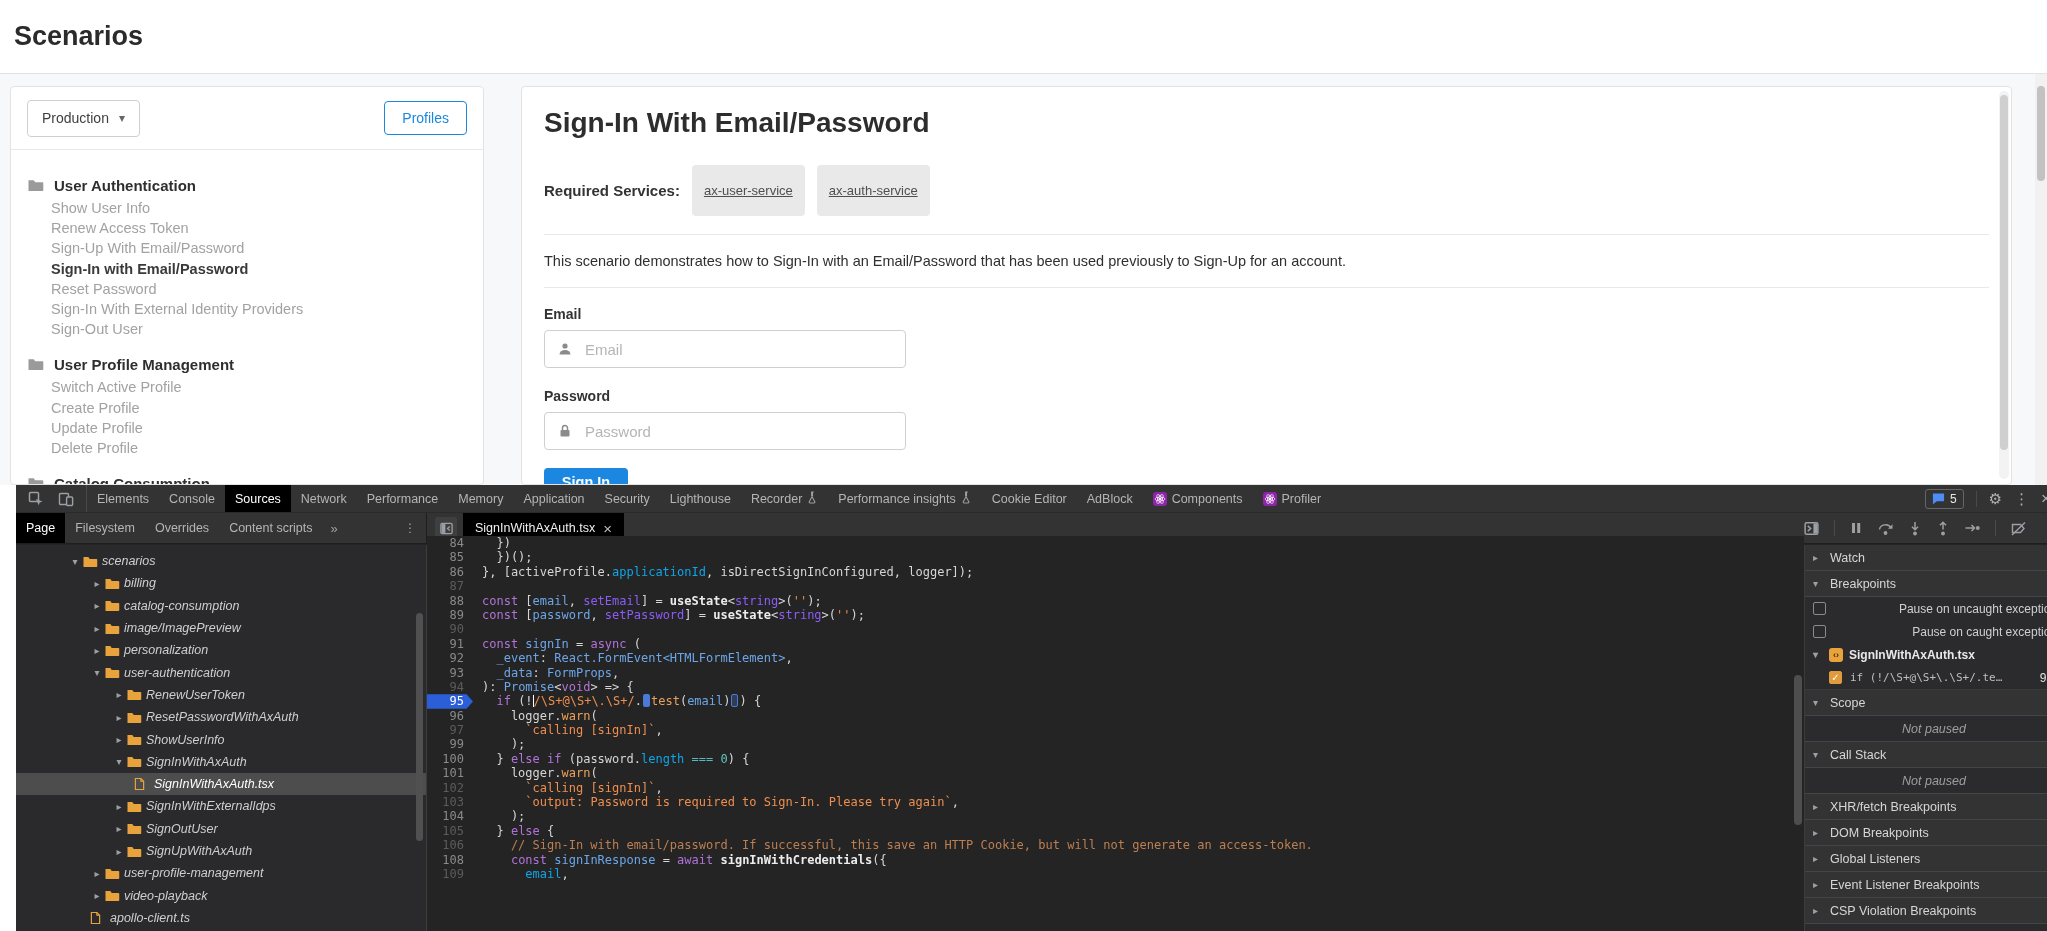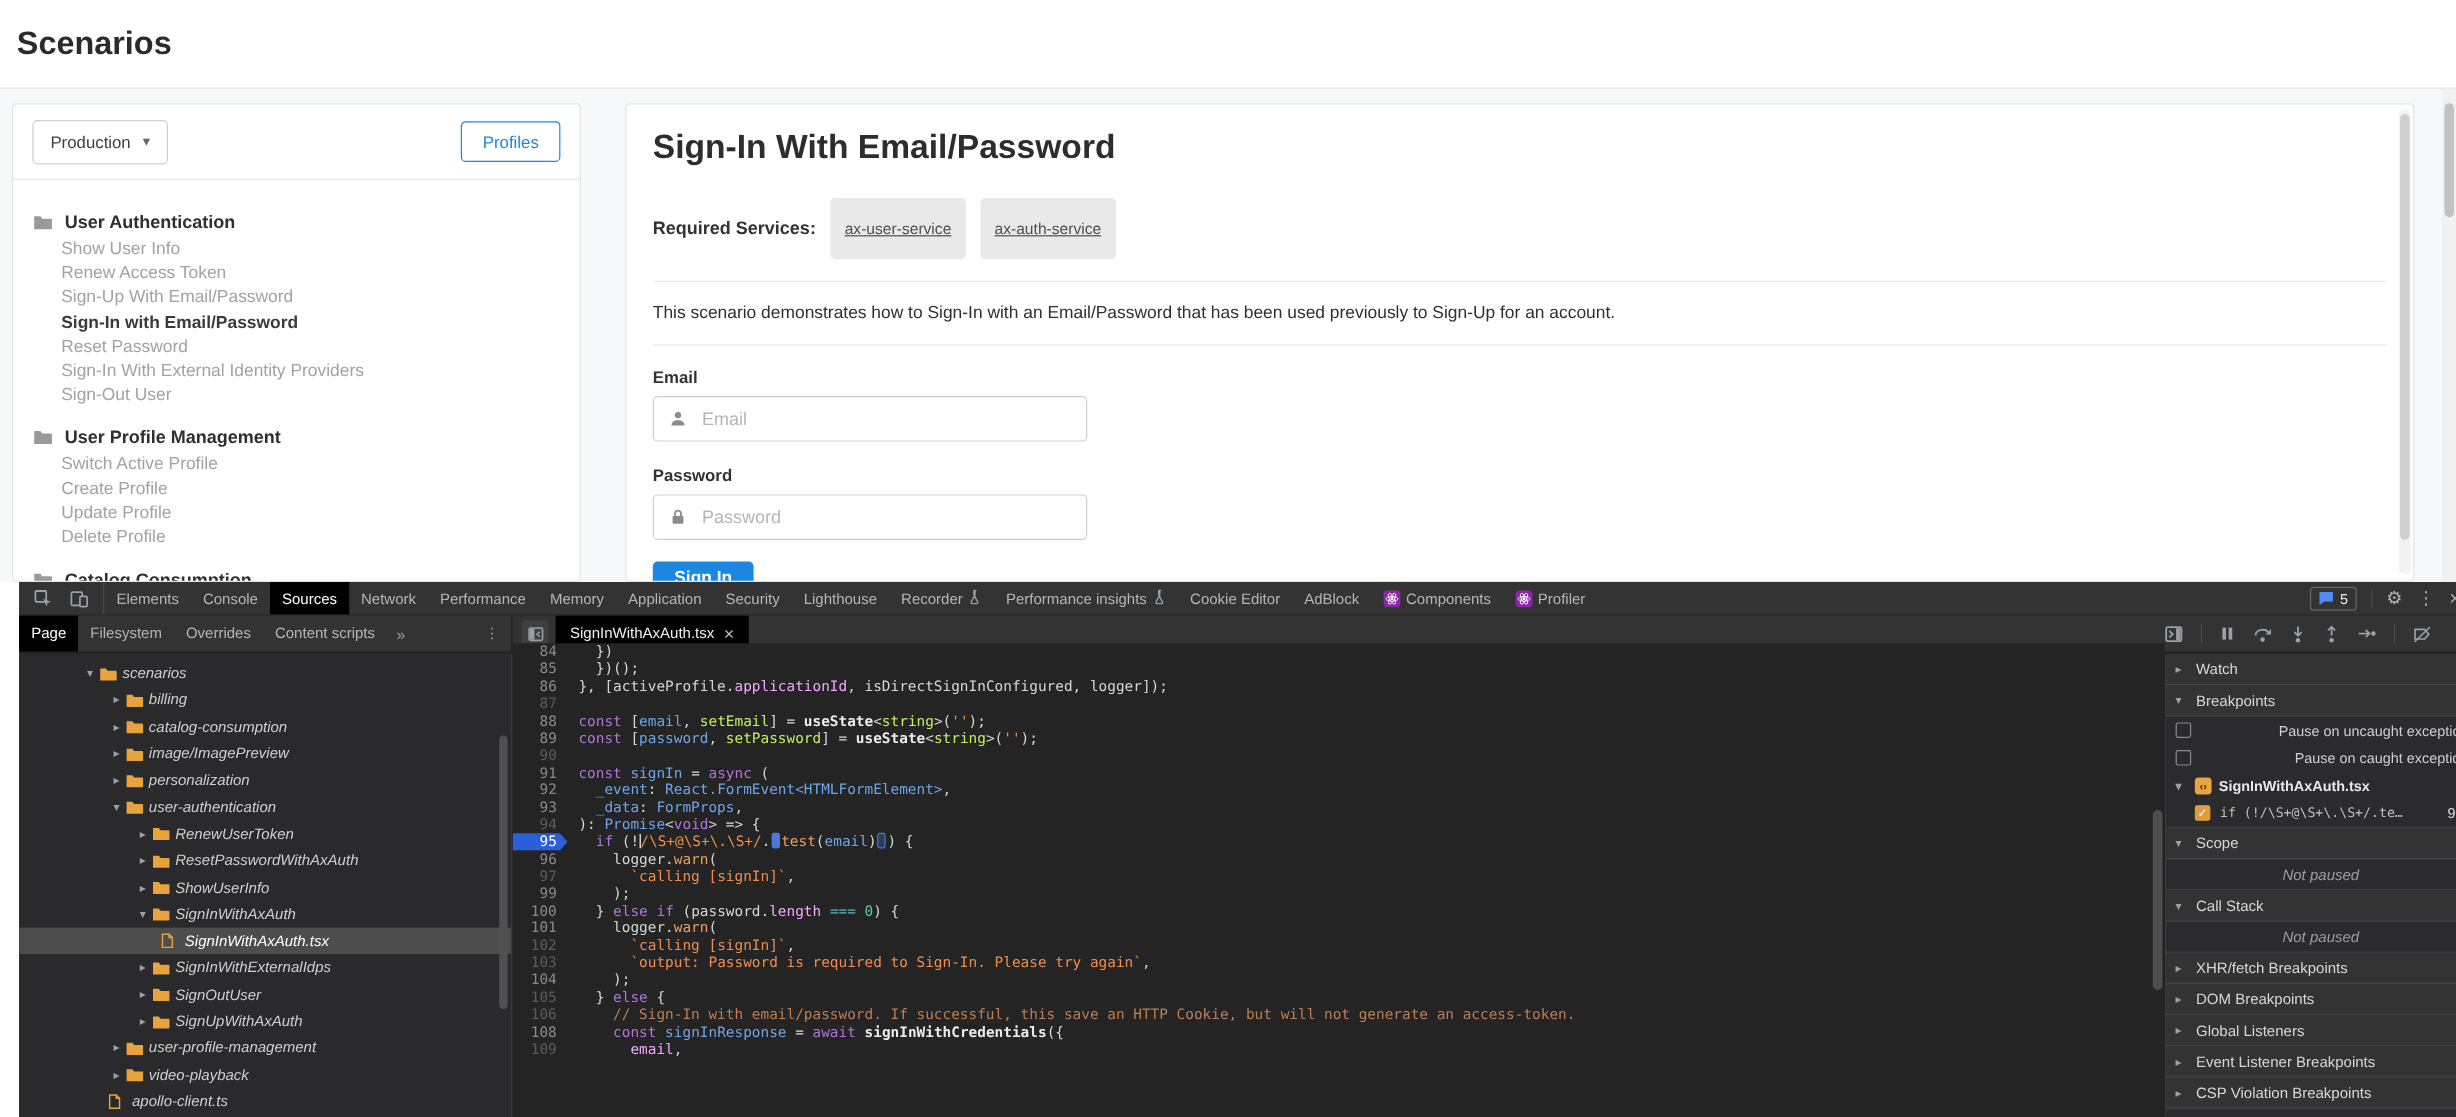--- a/index.html
+++ b/index.html
@@ -83,22 +83,22 @@
   .tree-scroll { position:absolute; right:3px; top:68px; width:7px; height:228px; background:#505050; border-radius:4px; }
 
   .dt-editor { flex:1; display:flex; flex-direction:column; min-width:0; border-right:1px solid #3c3c3c; position:relative; }
   .code-area { flex:1; overflow:hidden; background:#242424; margin-top:-9px; padding-top:0; }
   .cl { display:flex; height:14.4px; line-height:14.4px; font-family:"DejaVu Sans Mono", monospace; font-size:12px; white-space:pre; }
   .ln { width:46px; text-align:right; padding-right:9px; color:#8a8a8a; flex:none; font-family:"DejaVu Sans Mono",monospace; cursor:pointer; }
   .ln.dim { color:#5c5c5c; }
   .ln.current { background:#2b5fd9; color:#fff; clip-path:polygon(0 0,86% 0,100% 50%,86% 100%,0 100%); }
   .lc { padding-left:9px; color:#d6d6d6; }
   .tok-kw { color:#b173d8; } .tok-str { color:#ef8e4f; } .tok-cm { color:#bd7f52; }
-  .tok-prop { color:#f0abfc; } .tok-fn { color:#eda05d; } .tok-var { color:#6da6e8; }
-  .tok-typ { color:#bef264;text-align:right; } .tok-num { color:#5fc8bc; } .tok-op { color:#56b6c2; }
+  .tok-prop { color:#0ea5e9; } .tok-fn { color:#eda05d; } .tok-var { color:#6da6e8; }
+  .tok-typ { color:#8b5cf6;text-align:right; } .tok-num { color:#5fc8bc; } .tok-op { color:#56b6c2; }
   .tok-bold { color:#ececec; font-weight:bold; }
   .caret { display:inline-block; width:1px; height:12px; background:#fff; vertical-align:-2px; }
   .inline-bp { display:inline-block; width:7px; height:13px; border-radius:2px; background:#4a79d9; vertical-align:-2px; margin:0 1px; }
   .inline-bp.outline { background:rgba(74,121,217,.28); border:1px solid #4a79d9; }
   .editor-scroll { position:absolute; right:2px; top:130px; width:8px; height:150px; background:#4e4e4e; border-radius:4px; }
   .dt-status { height:27px; background:#333; border-top:1px solid #444; display:flex; align-items:center; font-size:12px; color:#ababab; padding:0 10px; }
   .status-right { margin-left:auto; display:flex; gap:4px; align-items:center; }
   .status-link { text-decoration:underline; color:#ababab; cursor:pointer; }
   .status-cov { color:#8d8d8d; margin-left:6px; }
 

